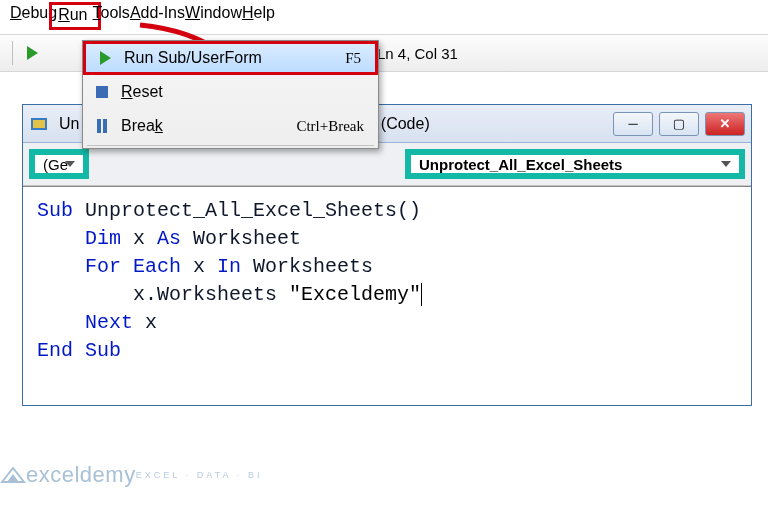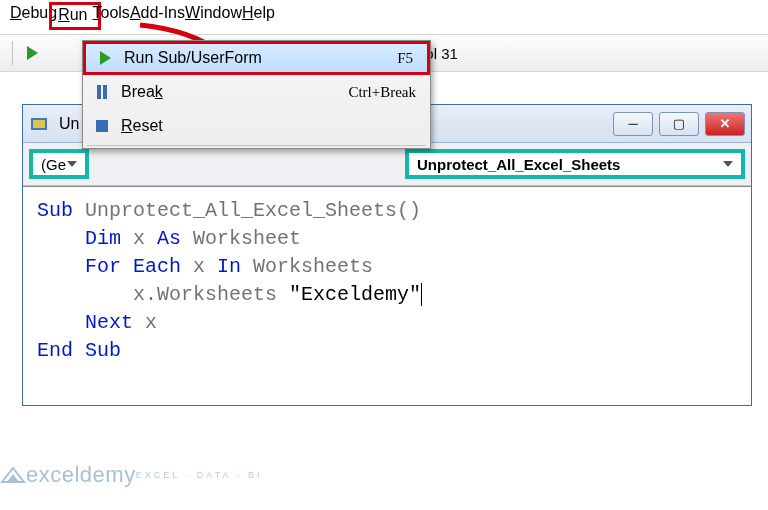--- a/index.html
+++ b/index.html
@@ -11,46 +11,46 @@
 .run-box { border: 3px solid #d4000f; padding: 1px 10px 3px 6px; margin: -2px -8px; }
 
 .arrow { position: absolute; top: 20px; left: 135px; pointer-events: none; }
 .arrow svg { width: 110px; height: 50px; }
 
 .toolbar { display: flex; align-items: center; gap: 6px; padding: 6px 8px; border-top: 1px solid #d6d6d6; border-bottom: 1px solid #d6d6d6; background: linear-gradient(#fdfdfd,#ededed); height: 38px; }
 .sep { width: 1px; height: 24px; background: #c0c0c0; margin: 0 4px; }
 .tri-play { width: 0; height: 0; border-top: 7px solid transparent; border-bottom: 7px solid transparent; border-left: 11px solid #2a9b2a; margin: 0 4px; }
 .cursor-ln { font-size: 15px; color: #000; margin-left: 8px; }
 
-.dropmenu { position: absolute; top: 40px; left: 82px; width: 349px; background: linear-gradient(#f6f6f6,#eee); border: 1px solid #8a8a8a; box-shadow: 2px 3px 6px rgba(0,0,0,.35); z-index: 30; }
+.dropmenu { position: absolute; top: 40px; left: 82px; width: 297px; background: linear-gradient(#f6f6f6,#eee); border: 1px solid #8a8a8a; box-shadow: 2px 3px 6px rgba(0,0,0,.35); z-index: 30; }
 .dropmenu .row { display: flex; align-items: center; height: 34px; padding: 0 8px; }
 .dropmenu .row.highlight { border: 3px solid #d4000f; background: linear-gradient(#d9ecff,#bcdcff); }
 .dropmenu .dicon { width: 22px; display: flex; justify-content: center; margin-right: 8px; }
 .dropmenu .dlabel { flex: 1; font-size: 16px; }
 .dropmenu .dlabel .ul { text-decoration: underline; }
 .dropmenu .dkey { font-size: 15px; color: #000; margin-right: 6px; font-family: Liberation Serif, serif; }
 .pause-ic { display: flex; gap: 2px; }
 .pause-ic span { width: 4px; height: 14px; background: #3a6bb5; }
 .stop-ic { width: 12px; height: 12px; background: #3a6bb5; }
 .design-ic { width: 16px; height: 14px; background: linear-gradient(135deg,#f3c236 60%,#2a5db0 60%); }
 
 .codewin { position: absolute; top: 104px; left: 22px; width: 730px; border: 1px solid #3b6ea5; background: #fff; }
 .titlebar { display: flex; align-items: center; background: linear-gradient(#e9eef7,#d7e1f0); border-bottom: 1px solid #9cb4d4; height: 38px; padding: 0 6px; }
 .titlebar .ticon { width: 20px; height: 20px; margin-right: 10px; }
 .titlebar .ttext { flex: 1; font-size: 16px; color: #000; }
 .winbtns { display: flex; gap: 6px; }
 .winbtn { width: 40px; height: 24px; border: 1px solid #7a94b8; border-radius: 3px; background: linear-gradient(#f4f7fb,#d8e4f2); display: flex; align-items: center; justify-content: center; font-size: 13px; }
 .winbtn.close { background: linear-gradient(#e77,#c22); color: #fff; font-weight: bold; }
 .drops { display: flex; gap: 8px; padding: 6px 6px; background: #eef0f3; border-bottom: 1px solid #c4c4c4; }
-.drops .dd { flex: 1; height: 30px; border: 4px solid #14b8a6; background: #fff; display: flex; align-items: center; padding: 0 8px; font-size: 15px; position: relative; }
+.drops .dd { flex: 1; height: 30px; border: 6px solid #14b8a6; background: #fff; display: flex; align-items: center; padding: 0 8px; font-size: 15px; position: relative; }
 .drops .dd::after { content: ""; position: absolute; right: 8px; width: 0; height: 0; border-left: 5px solid transparent; border-right: 5px solid transparent; border-top: 6px solid #555; }
 .codearea { padding: 10px 14px 40px; font-family: Consolas, "Courier New", monospace; font-size: 20px; line-height: 28px; white-space: pre; border-top: 1px solid #888; }
 .kw { color: #0018c8; }
 .str { color: #000; }
-.txt { color: #737373; }
+.txt { color: #0f172a; }
 .cursor { border-right: 1px solid #000; }
 
 .watermark { position: absolute; bottom: 22px; left: 0; right: 0; display: flex; flex-direction: row; align-items: center; color: #a8c1d6; font-size: 22px; letter-spacing: .5px; }
 .watermark .small { font-size: 9px; letter-spacing: 3px; color: #b8cbe0; }
 .wm-ic { width: 26px; height: 20px; margin-bottom: 2px; }
 </style>
 </head>
 <body>
 
 <div class="menubar">
@@ -80,34 +80,34 @@
 <div class="dropmenu">
   <div class="row highlight">
     <span class="dicon">
         <span class="tri-play" style="border-left-color:#2a9b2a"></span>
       </span>
     <span class="dlabel"><span>Run Sub/UserForm</span></span>
     <span class="dkey">F5</span>
   </div>
   <div class="row">
     <span class="dicon">
+        <span class="stop-ic"></span>
+      </span>
+    <span class="dlabel"><span class="ul">R</span>eset</span>
+    <span class="dkey"></span>
+  </div>
+  <div class="row">
+    <span class="dicon">
         <span class="pause-ic">
           <span></span>
           <span></span>
         </span>
       </span>
     <span class="dlabel">Brea<span class="ul">k</span></span>
     <span class="dkey">Ctrl+Break</span>
-  </div>
-  <div class="row">
-    <span class="dicon">
-        <span class="stop-ic"></span>
-      </span>
-    <span class="dlabel"><span class="ul">R</span>eset</span>
-    <span class="dkey"></span>
   </div>
   <div style="height:1px;background:#c4c4c4;margin:2px 4px"></div>
 </div>
 
 <div class="codewin">
   <div class="titlebar">
     <svg class="ticon" viewBox="0 0 20 20">
         <rect x="2" y="4" width="16" height="12" fill="#3a7cc4"></rect>
         <rect x="4" y="6" width="12" height="8" fill="#e3c24a"></rect>
       </svg>

